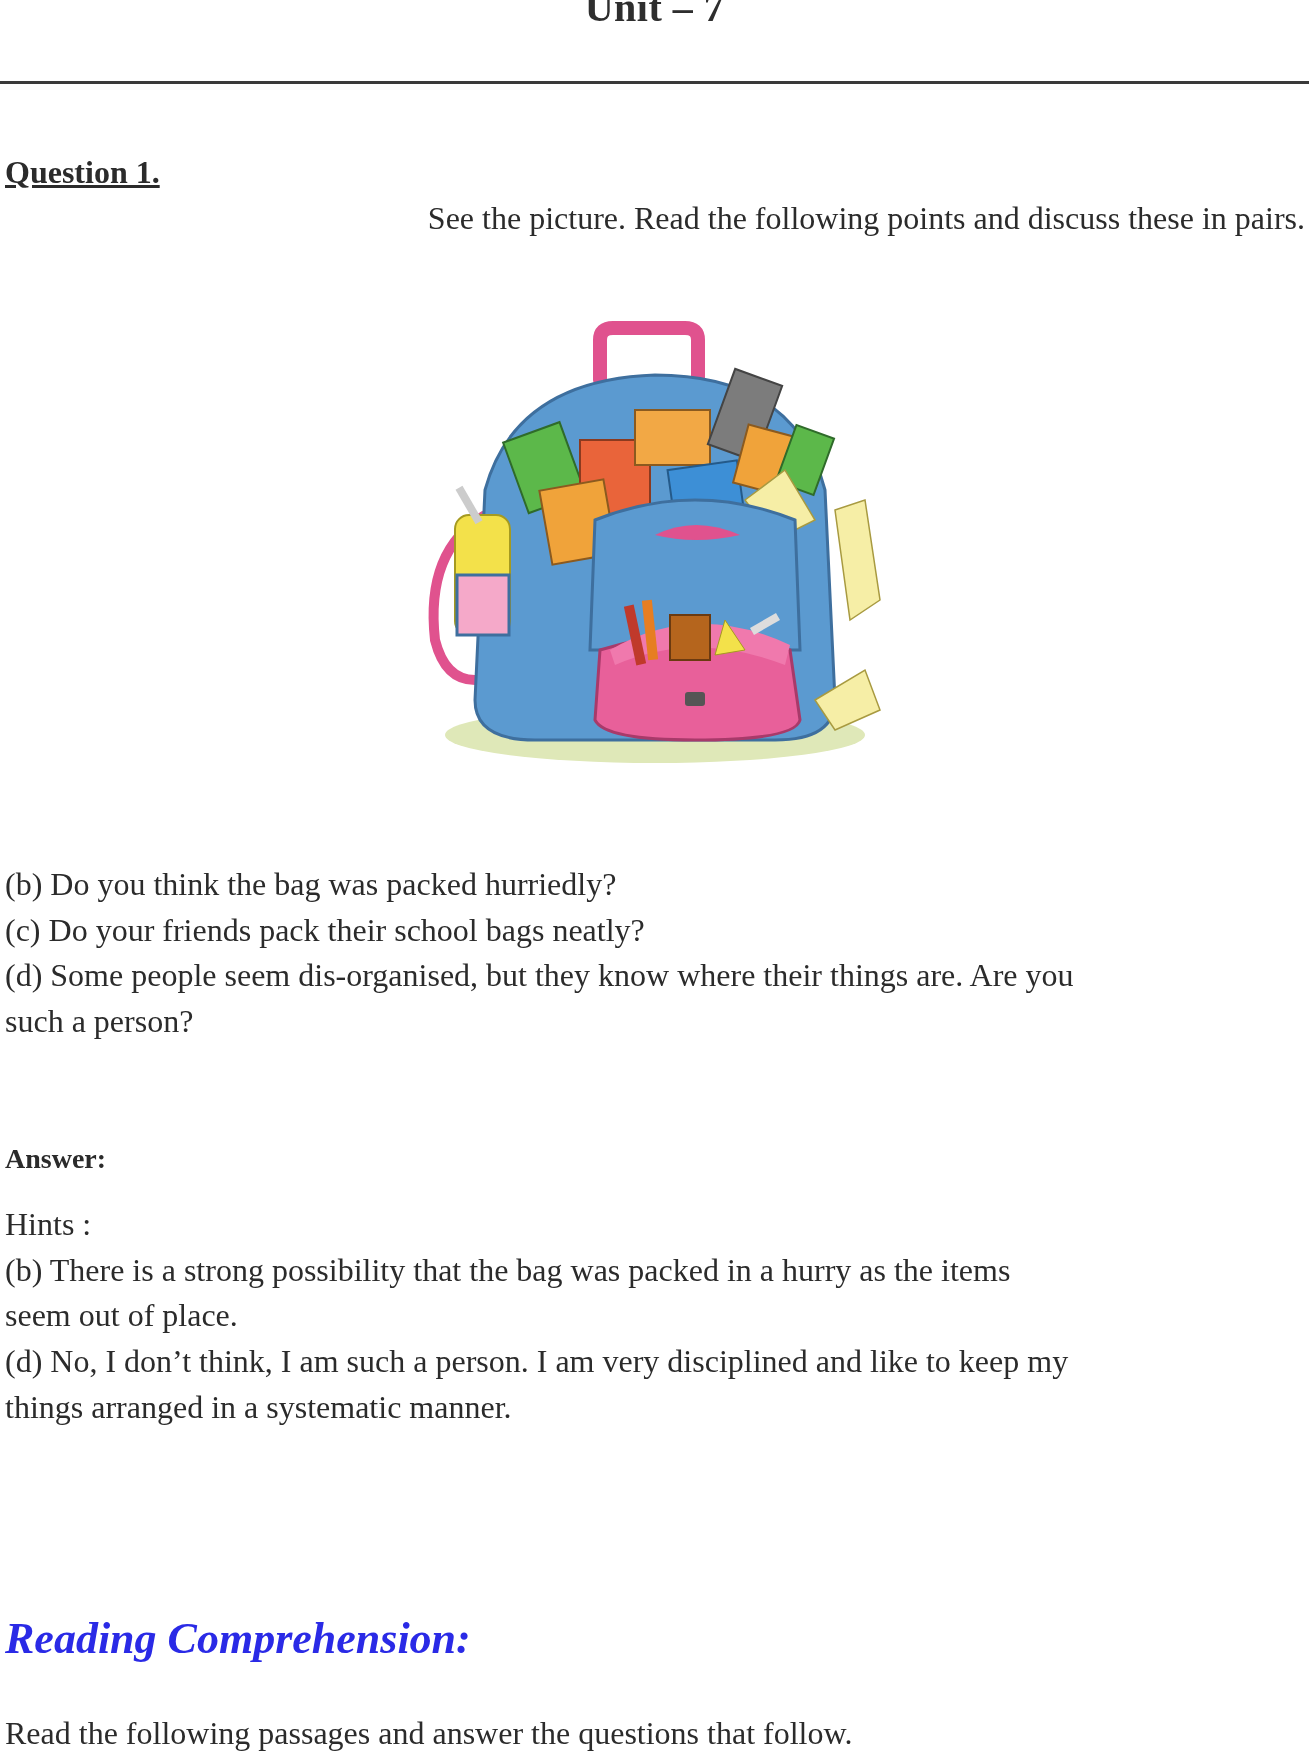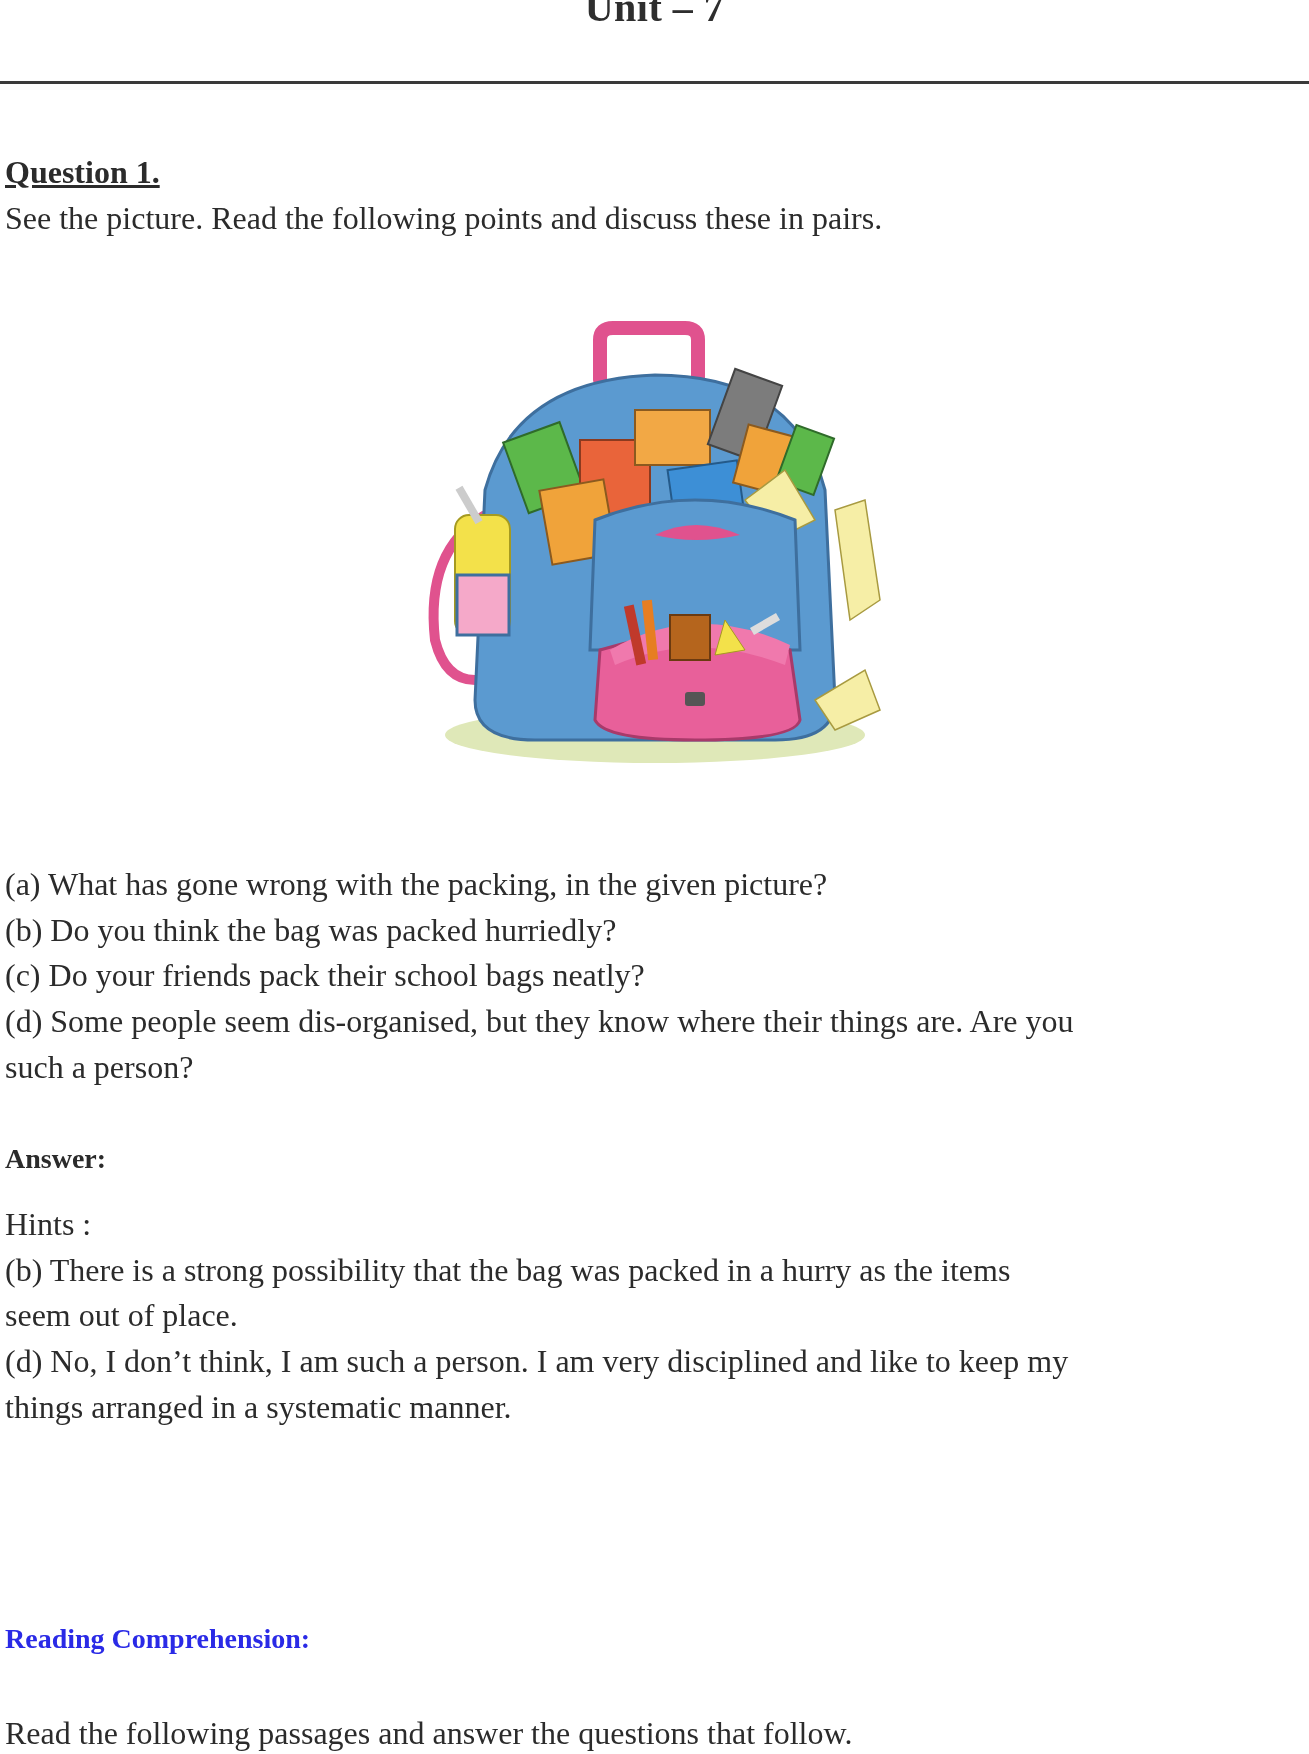--- a/index.html
+++ b/index.html
@@ -41,42 +41,43 @@
     font-size: 32px;
     line-height: 45.7px;
   }
   .q-heading {
     top: 150px;
     font-weight: bold;
     font-size: 32px;
     line-height: 45px;
     text-decoration: underline;
   }
-  .q-instruction { top: 196px; }
+  .q-instruction { top: 196px; text-align: right; }
   .picture {
     position: absolute;
     left: 395px;
     top: 320px;
     width: 520px;
     height: 460px;
   }
   .q-list { top: 862px; }
   .answer-heading {
     top: 1136px;
     font-weight: bold;
     font-size: 28px;
     line-height: 45px;
   }
   .answer-list { top: 1202px; font-family: Liberation Serif, serif; }
   .rc-heading {
     top: 1616px;
     font-weight: bold;
-    font-size: 28px;
+    font-size: 44px;
     line-height: 46px;
     color: #2a2ae6;
+    font-style: italic;
   }
   .rc-instruction { top: 1711px; }
   .line { display: block; white-space: nowrap; }
 </style>
 </head>
 <body>
 
 <div class="unit-title">Unit – 7</div>
 <div class="title-rule"></div>
 
@@ -121,21 +122,20 @@
     <rect x="355" y="300" width="30" height="8" fill="#dddddd" transform="rotate(-30 370 304)"></rect>
 
     <rect x="290" y="372" width="20" height="14" rx="3" fill="#555"></rect>
 
     <polygon points="440,190 470,180 485,280 455,300" fill="#f6eea6" stroke="#a89a40" stroke-width="1.5"></polygon>
     <polygon points="420,380 470,350 485,390 440,410" fill="#f6eea6" stroke="#a89a40" stroke-width="1.5"></polygon>
   </svg>
 </div>
 
 <div class="block q-list">
-  <span class="line">(a) What has gone wrong with the packing, in the given picture?</span>
   <span class="line">(b) Do you think the bag was packed hurriedly?</span>
   <span class="line">(c) Do your friends pack their school bags neatly?</span>
   <span class="line">(d) Some people seem dis-organised, but they know where their things are. Are you</span>
   <span class="line">such a person?</span>
 </div>
 
 <div class="block answer-heading">Answer:</div>
 
 <div class="block answer-list">
   <span class="line">Hints :</span>

